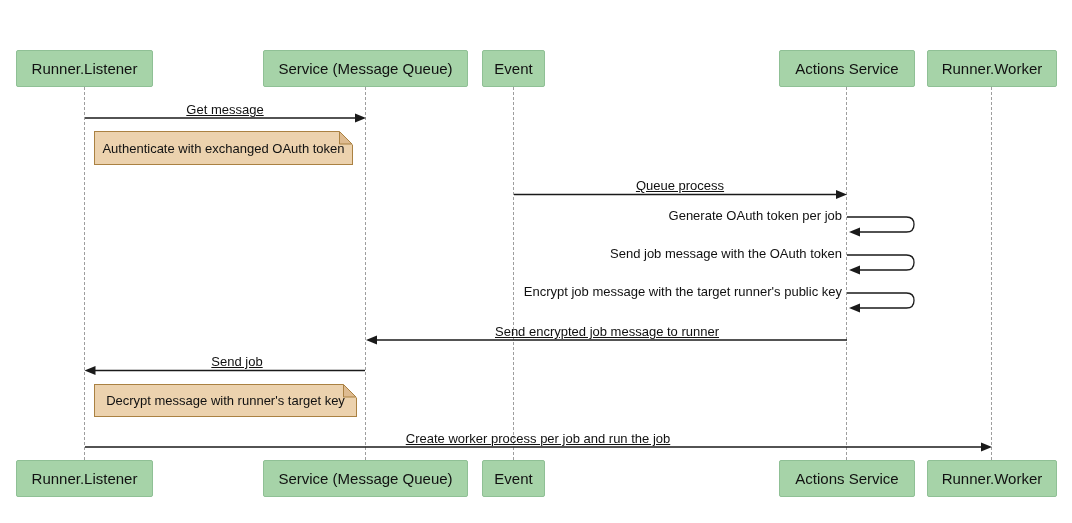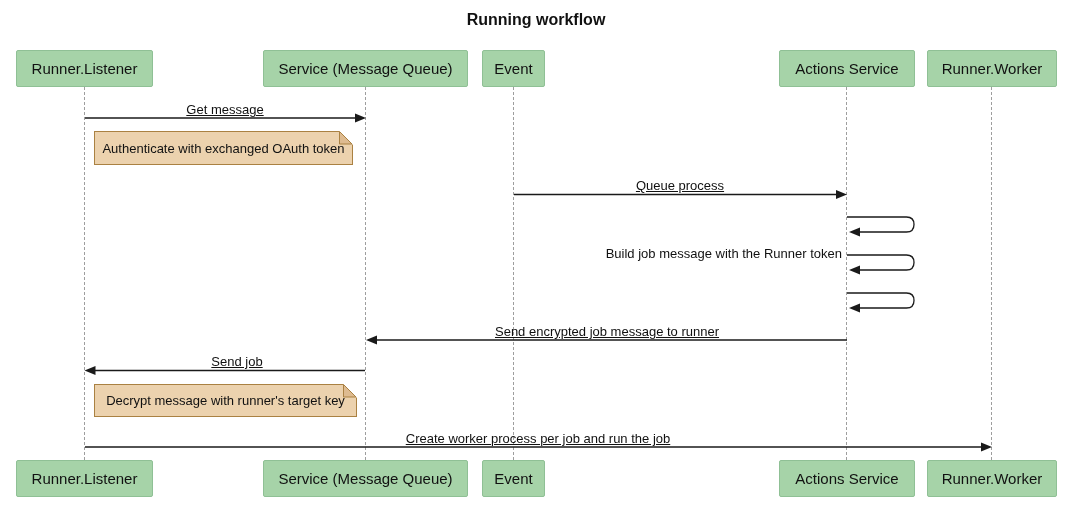--- a/index.html
+++ b/index.html
@@ -51,21 +51,20 @@
   .arrow-head{fill:var(--line);stroke:none;}
   .loop-path{stroke:var(--line);stroke-width:1.3;fill:none;}
   .fold-cover{fill:var(--background);stroke:none;}
   .fold-flap{fill:var(--note-fold);stroke:var(--note-border);stroke-width:1;}
 </style>
 </head>
 <body>
 
 <div class="stage">
 
-  <div class="diagram-title">Running workflow</div>
 
   <div class="lifeline" style="left:84px"></div>
   <div class="lifeline" style="left:365px"></div>
   <div class="lifeline" style="left:513px"></div>
   <div class="lifeline" style="left:846px"></div>
   <div class="lifeline" style="left:991px"></div>
 
   <div class="actor" style="left:16px;top:50px;width:137px">
       <span>Runner.Listener</span>
     </div>
@@ -120,21 +119,23 @@
 
     <line class="msg-line" x1="365" y1="370.5" x2="95" y2="370.5"></line>
     <polygon class="arrow-head" points="84.5,370.5 95.5,366 95.5,375"></polygon>
 
     <line class="msg-line" x1="85" y1="447" x2="982" y2="447"></line>
     <polygon class="arrow-head" points="992,447 981,442.5 981,451.5"></polygon>
   </svg>
 
   <div class="msg-label" style="left:225px;top:102px">Get message</div>
   <div class="msg-label" style="left:680px;top:178px">Queue process</div>
-  <div class="loop-label" style="right:230px;top:246px">Build job message with the Runner token</div>
+  <div class="loop-label" style="right:230px;top:208px">Generate OAuth token per job</div>
+  <div class="loop-label" style="right:230px;top:246px">Send job message with the OAuth token</div>
+  <div class="loop-label" style="right:230px;top:284px">Encrypt job message with the target runner's public key</div>
   <div class="msg-label" style="left:607px;top:324px">Send encrypted job message to runner</div>
   <div class="msg-label" style="left:237px;top:354px">Send job</div>
   <div class="msg-label" style="left:538px;top:431px">Create worker process per job and run the job</div>
 
   <div class="note" style="left:94px;top:131px;width:259px;height:34px">
     <span>Authenticate with exchanged OAuth token</span>
     <svg class="fold" width="14" height="14" viewBox="0 0 14 14">
       <polygon class="fold-cover" points="0,0 14,0 14,14"></polygon>
       <polygon class="fold-flap" points="0.5,0.5 13,13 0.5,13"></polygon>
     </svg>

